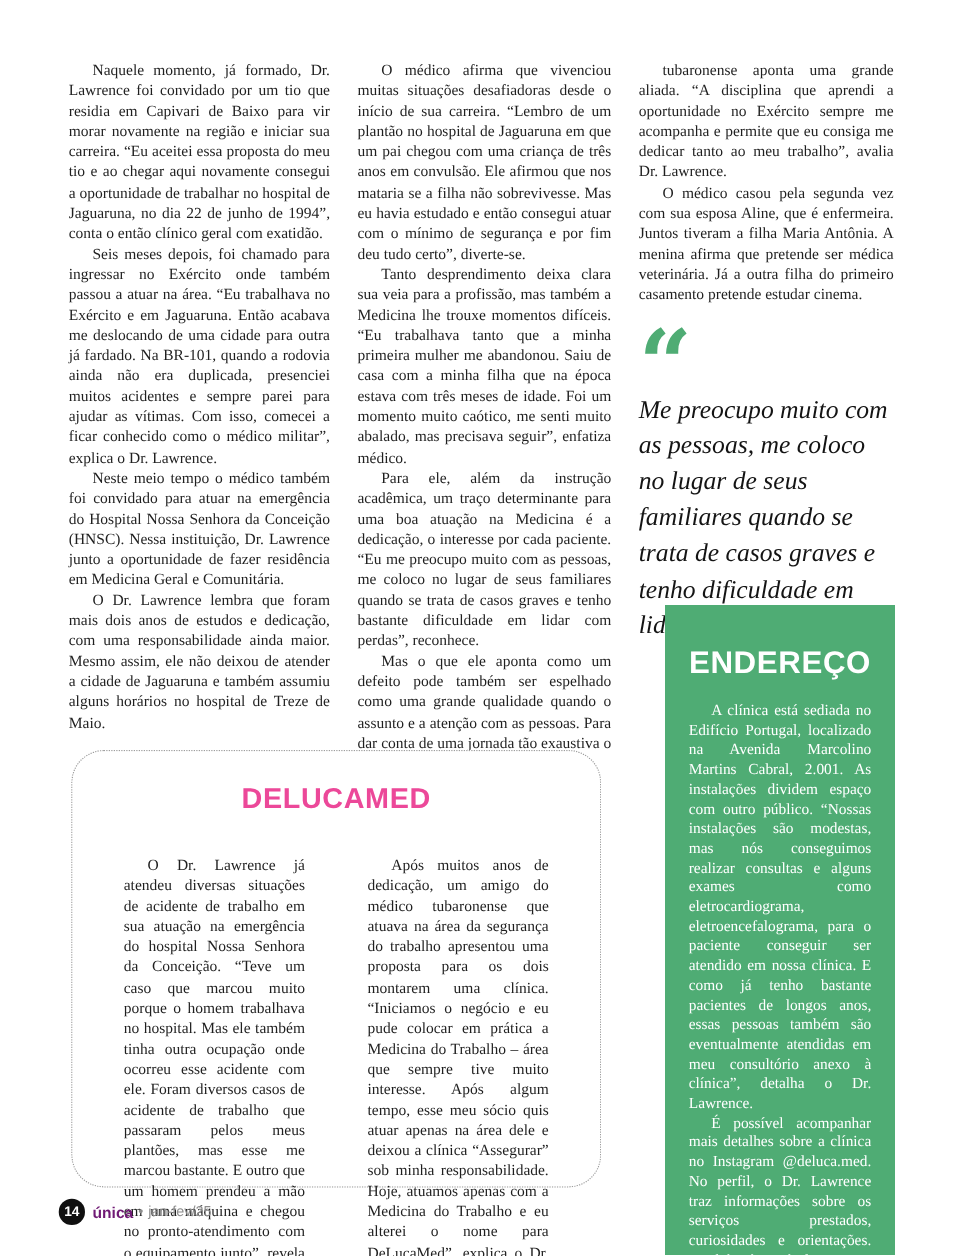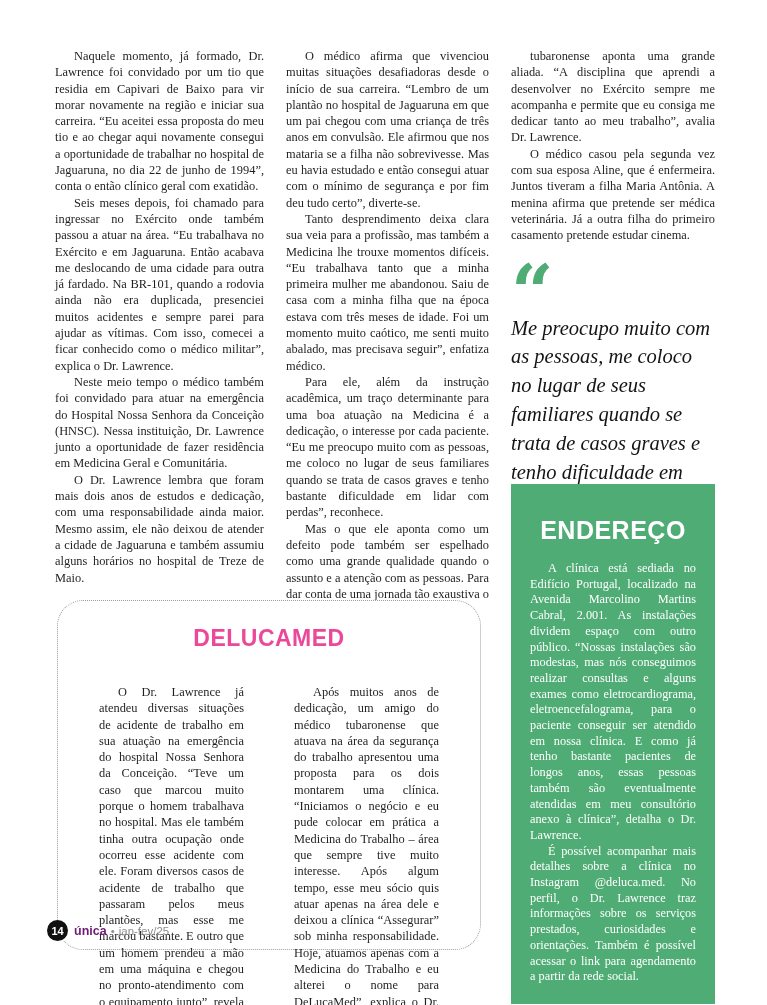--- a/index.html
+++ b/index.html
@@ -22,21 +22,21 @@
     margin-top:16px; height:46px; overflow:hidden;
     color:#4fac74; font-family:"DejaVu Serif", serif; font-weight:bold;
     font-size:74px; line-height:64px; letter-spacing:-6px;
   }
   .pull-quote {
     margin-top:8px; font-style:italic; font-size:20.5px; line-height:28.8px;
     color:#141414; text-align:left;
   }
   
   .endereco {
-    position:absolute; left:511px; top:484px; width:204px; height:520px;
+    position:absolute; left:532px; top:484px; width:184px; height:520px;
     background:#4fac74; color:#ffffff; box-sizing:border-box;
     padding:14px 19px; overflow:hidden;
   }
   .endereco h2 {
     font-family:"Liberation Sans", sans-serif; font-weight:bold;
     font-size:25px; letter-spacing:0.5px; text-align:center;
     margin:18px 0 16px 0; color:#ffffff;
   }
   .endereco p {
     margin:0; font-size:12.3px; line-height:15.7px;
@@ -53,21 +53,21 @@
     font-size:23px; letter-spacing:0.5px; text-align:center;
     color:#ec4899; margin:8px 0 16px 0;
   }
   .delucamed .box-cols { display:flex; gap:18px; }
   .delucamed .box-cols p {
     flex:1; margin:16px; text-align:justify; text-indent:19px;
     font-size:12.4px; line-height:16.3px; hyphens:auto; -webkit-hyphens:auto;
   }
   
   .footer {
-    position:absolute; left:47px; top:920px;
+    position:absolute; left:47px; top:959px;
     display:flex; align-items:center; gap:4px;
     font-family:"Liberation Sans", sans-serif;
   }
   .page-num {
     width:21px; height:21px; border-radius:50%; background:#101010;
     color:#ffffff; display:flex; align-items:center; justify-content:center;
     font-size:11px; font-weight:bold;
   }
   .mag-name { font-weight:bold; font-size:12.5px; color:#701a75; margin-left:2px; }
   .issue-sep, .issue-label { color:#8d8d8d; font-size:11.5px; }
@@ -85,21 +85,21 @@
   </section>
 
   <section class="col col-2">
     <p>O médico afirma que vivenciou muitas situações desafiadoras desde o início de sua carreira. “Lembro de um plantão no hospital de Jaguaruna em que um pai chegou com uma criança de três anos em convulsão. Ele afirmou que nos mataria se a filha não sobrevivesse. Mas eu havia estudado e então consegui atuar com o mínimo de segurança e por fim deu tudo certo”, diverte-se.</p>
     <p>Tanto desprendimento deixa clara sua veia para a profissão, mas também a Medicina lhe trouxe momentos difíceis. “Eu trabalhava tanto que a minha primeira mulher me abandonou. Saiu de casa com a minha filha que na época estava com três meses de idade. Foi um momento muito caótico, me senti muito abalado, mas precisava seguir”, enfatiza médico.</p>
     <p>Para ele, além da instrução acadêmica, um traço determinante para uma boa atuação na Medicina é a dedicação, o interesse por cada paciente. “Eu me preocupo muito com as pessoas, me coloco no lugar de seus familiares quando se trata de casos graves e tenho bastante dificuldade em lidar com perdas”, reconhece.</p>
     <p>Mas o que ele aponta como um defeito pode também ser espelhado como uma grande qualidade quando o assunto e a atenção com as pessoas. Para dar conta de uma jornada tão exaustiva o médico</p>
   </section>
 
   <section class="col col-3">
-    <p>tubaronense aponta uma grande aliada. “A disciplina que aprendi a desenvolver no Exército sempre me acompanha e permite que eu consiga me dedicar tanto ao meu trabalho”, avalia Dr. Lawrence.</p>
+    <p>tubaronense aponta uma grande aliada. “A disciplina que aprendi a oportunidade no Exército sempre me acompanha e permite que eu consiga me dedicar tanto ao meu trabalho”, avalia Dr. Lawrence.</p>
     <p>O médico casou pela segunda vez com sua esposa Aline, que é enfermeira. Juntos tiveram a filha Maria Antônia. A menina afirma que pretende ser médica veterinária. Já a outra filha do primeiro casamento pretende estudar cinema.</p>
     <div class="quote-mark">“</div>
     <div class="pull-quote">Me preocupo muito com as pessoas, me coloco no lugar de seus familiares quando se trata de casos graves e tenho dificuldade em lidar com perdas</div>
   </section>
 
   <aside class="endereco">
     <h2>ENDEREÇO</h2>
     <p>A clínica está sediada no Edifício Portugal, localizado na Avenida Marcolino Martins Cabral, 2.001. As instalações dividem espaço com outro público. “Nossas instalações são modestas, mas nós conseguimos realizar consultas e alguns exames como eletrocardiograma, eletroencefalograma, para o paciente conseguir ser atendido em nossa clínica. E como já tenho bastante pacientes de longos anos, essas pessoas também são eventualmente atendidas em meu consultório anexo à clínica”, detalha o Dr. Lawrence.</p>
     <p>É possível acompanhar mais detalhes sobre a clínica no Instagram @deluca.med. No perfil, o Dr. Lawrence traz informações sobre os serviços prestados, curiosidades e orientações. Também é possível acessar o link para agendamento a partir da rede social.</p>
   </aside>

